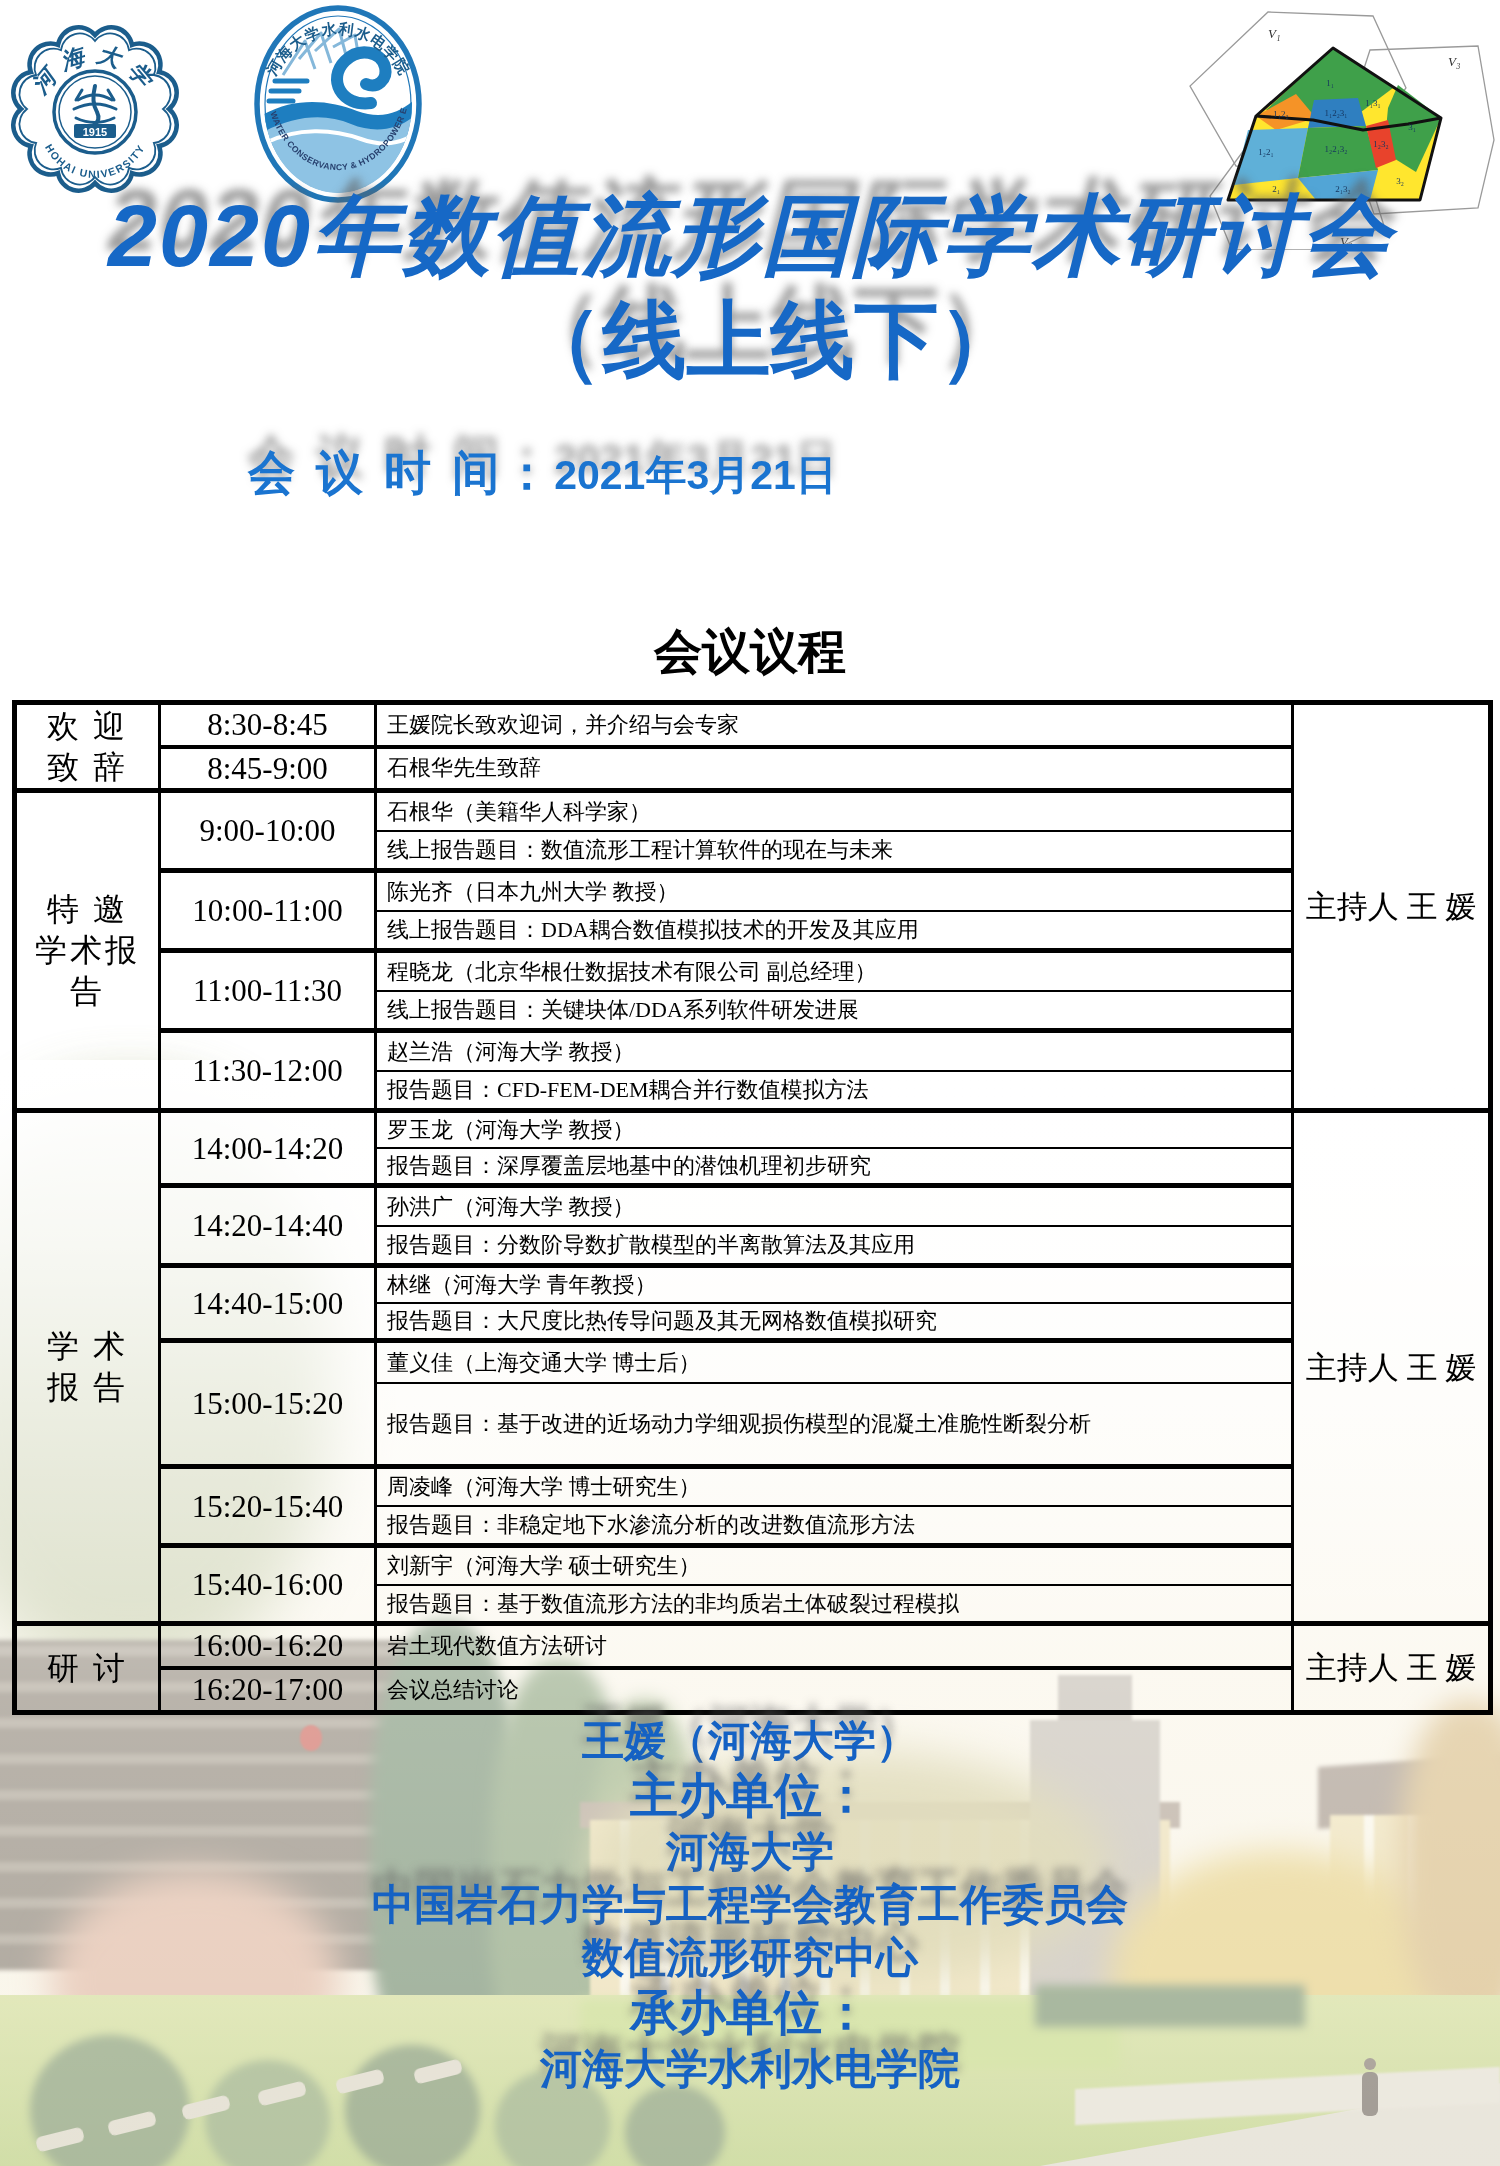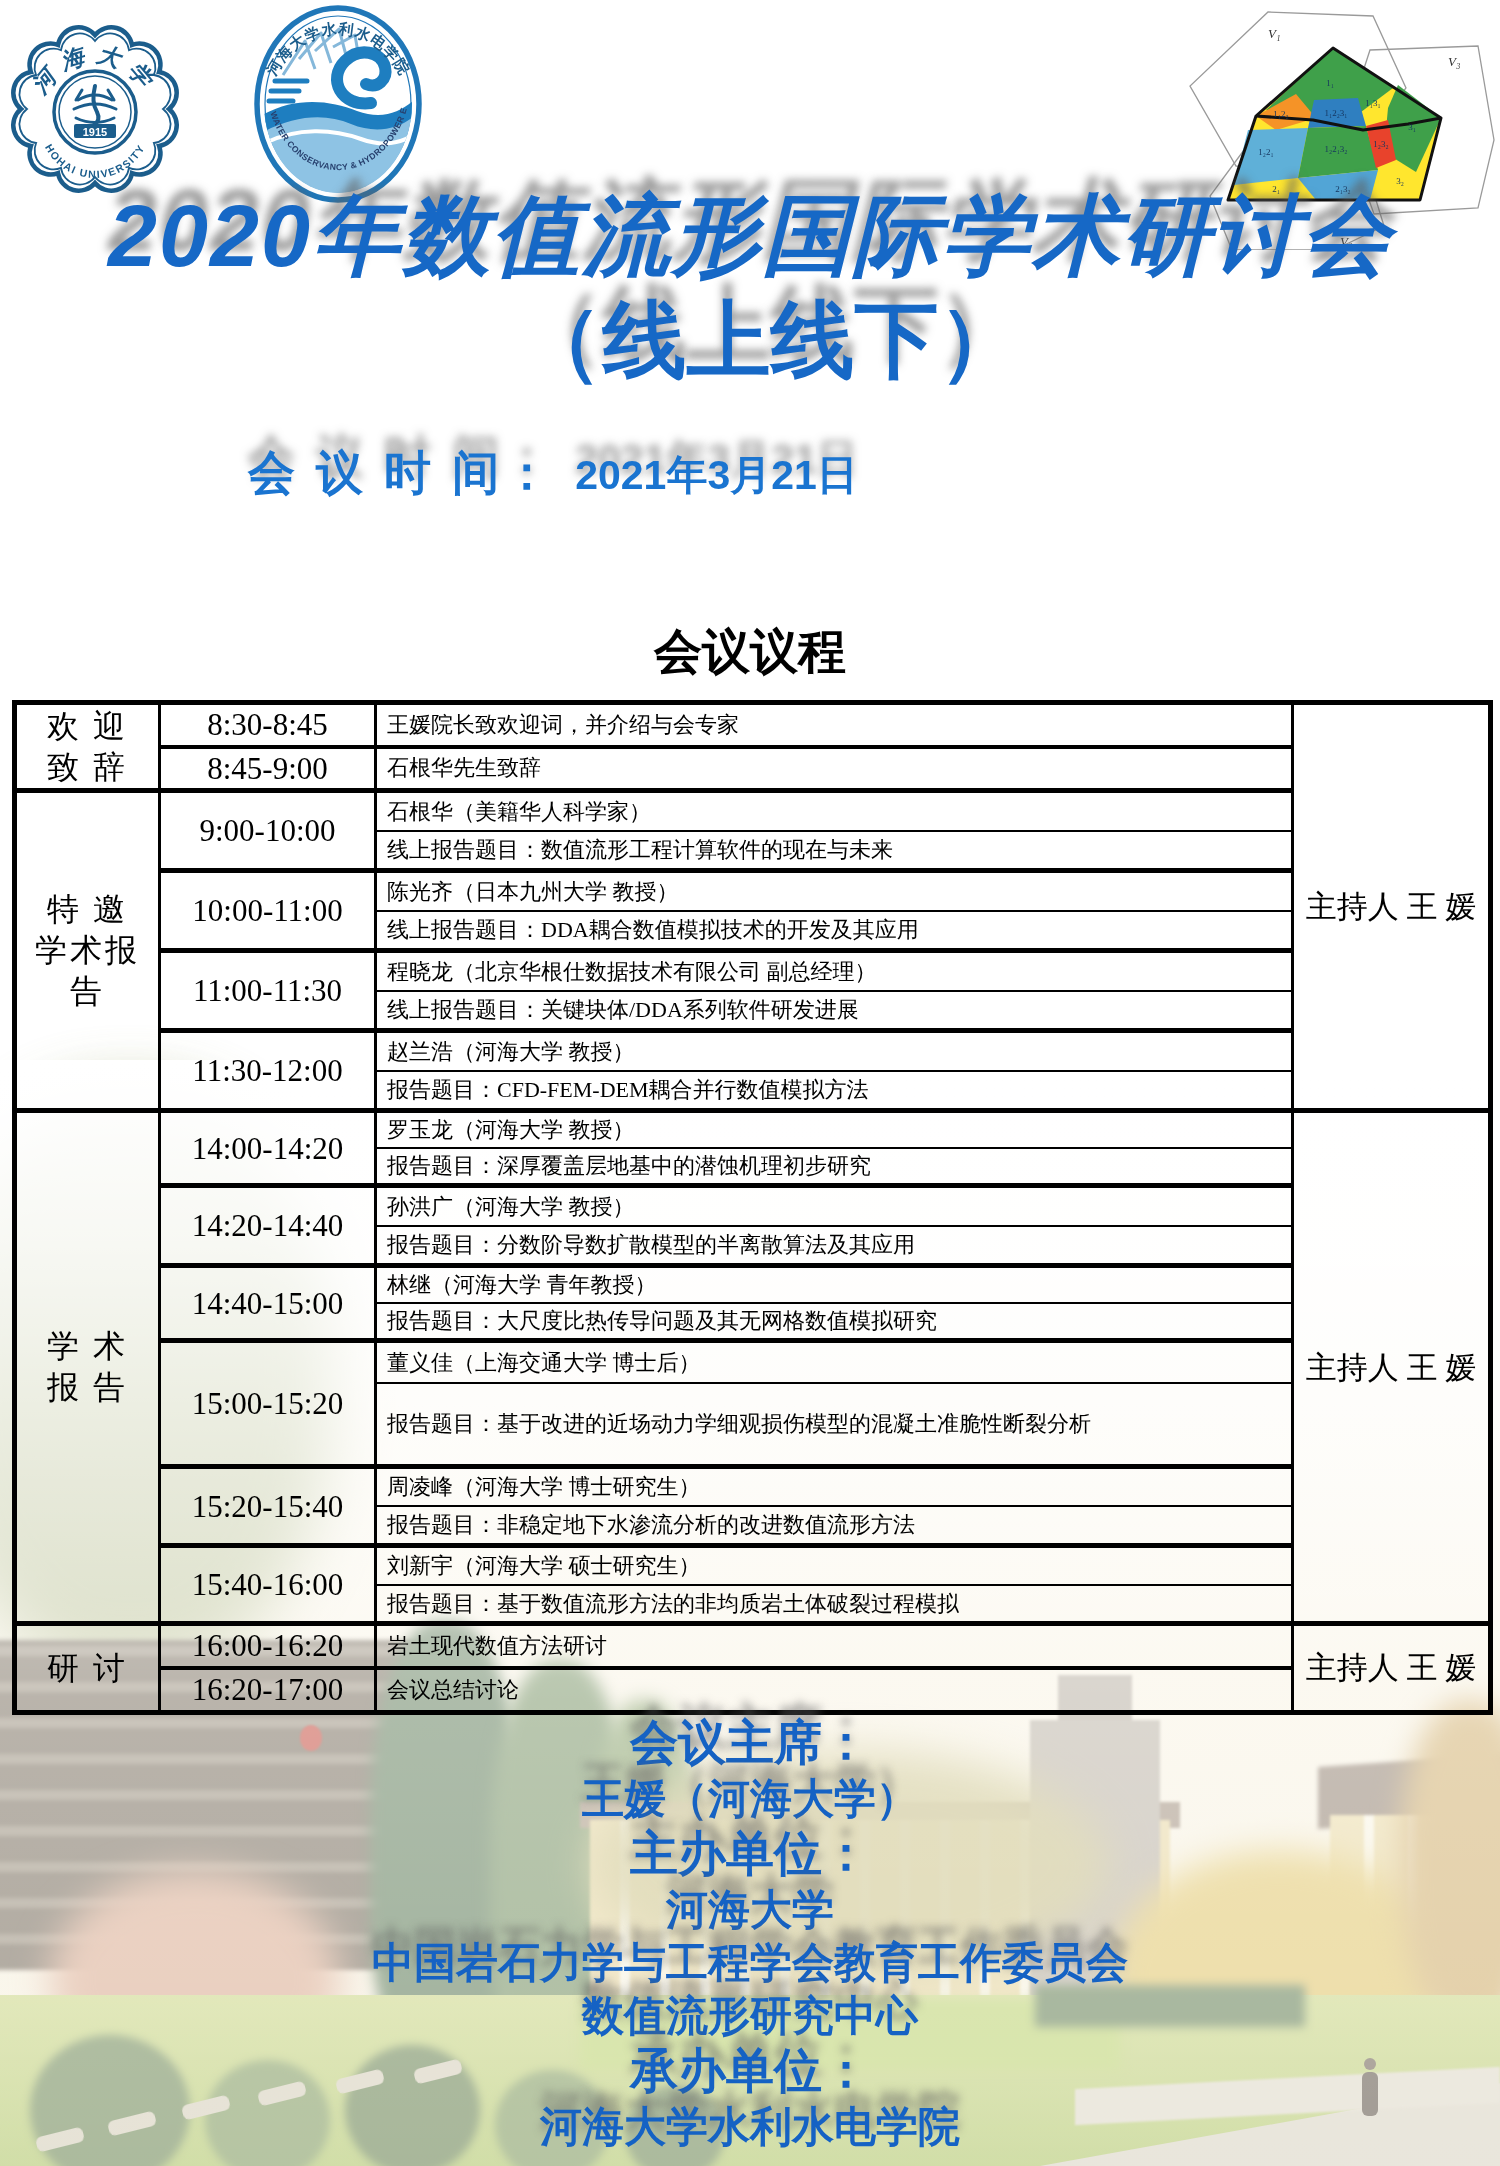--- a/index.html
+++ b/index.html
@@ -55,21 +55,21 @@
 
   .ghost{text-shadow:0 -16px 9px rgba(96,96,96,.62);}
   .title{position:absolute;left:0;top:192px;width:1500px;text-align:center;
          color:#1668c6;font-weight:bold;line-height:1.0;}
   .title-l1{font-size:88px;letter-spacing:2px;font-style:italic;}
   .title-l2{font-size:84px;margin-top:18px;padding-left:41px;}
 
   .info{position:absolute;left:248px;top:442px;color:#1a74d0;font-weight:bold;}
   .info-row{white-space:nowrap;margin-bottom:24px;}
   .info-label{font-size:47px;letter-spacing:4px;}
-  .info-value{font-size:41px;margin-left:21px;}
+  .info-value{font-size:41px;}
 
   .agenda-heading{position:absolute;left:0;top:620px;width:1500px;text-align:center;
       color:#000;font-weight:bold;font-size:48px;}
 
   
   .agenda-table{position:absolute;left:12px;top:700px;width:1476px;
       border-collapse:collapse;table-layout:fixed;border:5px solid #000;
       font-family:"Liberation Serif",serif;padding-left:28px;}
   .agenda-table td{border:2px solid #000;border-left-width:3px;border-right-width:3px;
       font-size:22px;color:#000;vertical-align:middle;padding:1px 10px;line-height:1.28;}
@@ -353,21 +353,20 @@
         <td class="host" rowspan="2">主持人 王 媛</td>
       </tr>
       <tr class="h41 mid">
         <td class="time">16:20-17:00</td>
         <td>会议总结讨论</td>
       </tr>
     </tbody>
   </table>
 
   <div class="footer">
-    <div class="f-lbl ghost">会议主席：</div>
     <div class="f-val ghost">王媛（河海大学）</div>
     <div class="f-lbl ghost">主办单位：</div>
     <div class="f-val ghost">河海大学</div>
     <div class="f-val ghost">中国岩石力学与工程学会教育工作委员会</div>
     <div class="f-val ghost">数值流形研究中心</div>
     <div class="f-lbl ghost">承办单位：</div>
     <div class="f-val ghost">河海大学水利水电学院</div>
   </div>
 
 </div>

